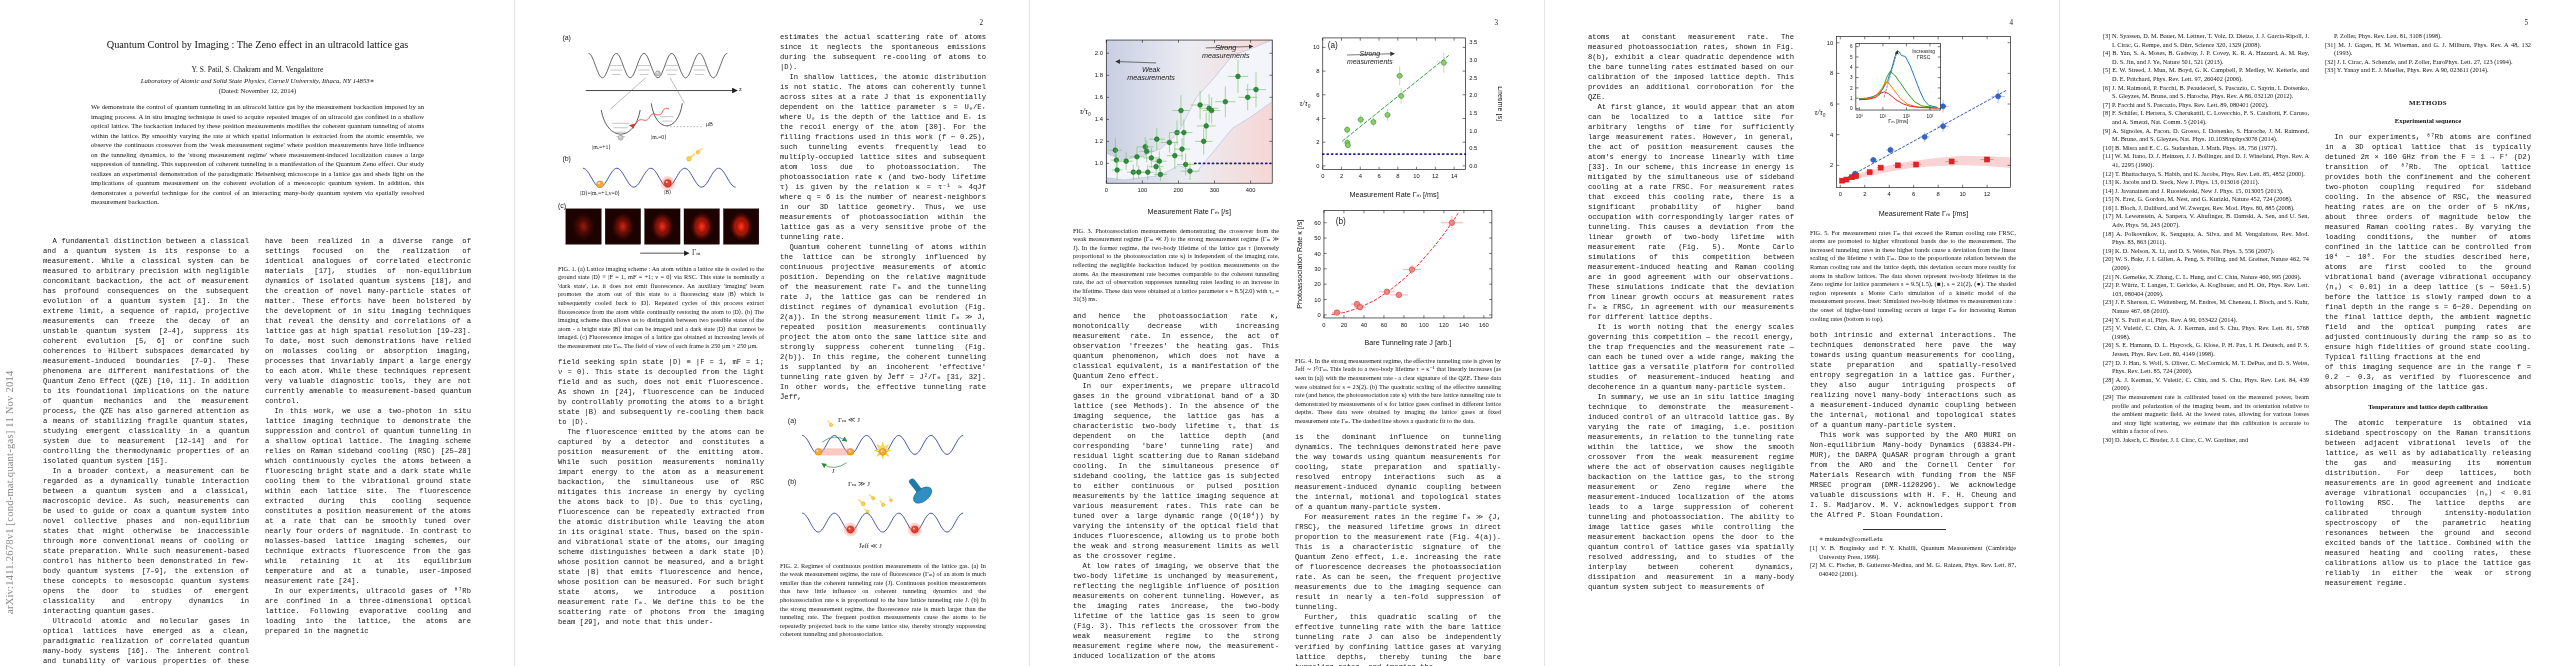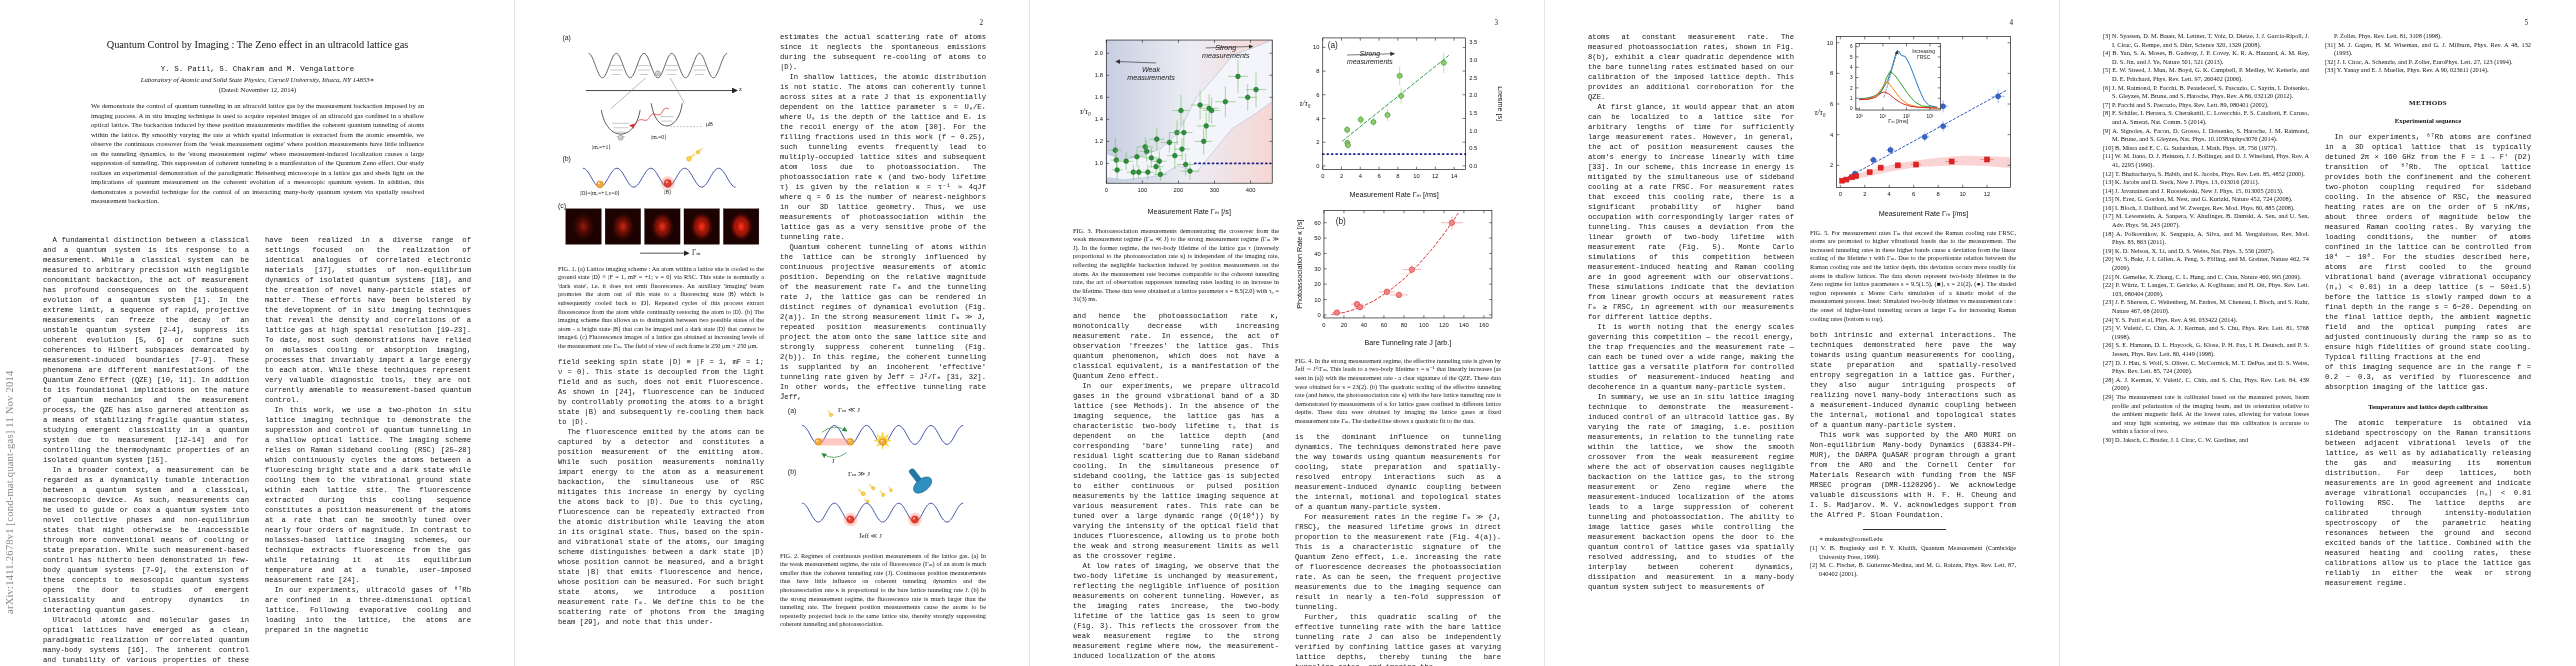--- a/index.html
+++ b/index.html
@@ -14,21 +14,21 @@
   .para{font-size:7.2px;line-height:10px;text-align:justify;text-indent:9.4px;margin:0;font-family:Liberation Mono, monospace;}
   .para.noind{text-indent:0;}
   .caption{font-size:6.3px;line-height:8.6px;text-align:justify;margin:5.6px 0 6.7px 0;}
   .ref{font-size:6.3px;line-height:8.6px;text-align:justify;padding-left:9px;text-indent:-9px;margin:0;}
   .ref.cont{padding-left:9px;text-indent:0;}
   .fig{position:relative;margin:0 0 2.2px 0;}
   .chart{position:relative;}
   .arxiv-side{position:absolute;top:614px;left:4.4px;transform:rotate(-90deg);transform-origin:0 0;
               white-space:nowrap;font-size:10.6px;color:#8a8a8a;letter-spacing:0.2px;}
   .title{margin:39px auto 13px auto;text-align:center;font-size:10.3px;line-height:1.25;width:389px;}
-  .authors{text-align:center;font-size:7.5px;margin-top:9.4px;font-family:Liberation Mono, monospace;}
+  .authors{text-align:center;font-size:7.5px;margin-top:9.4px;}
   .affil{text-align:center;font-style:italic;font-size:6.8px;margin-top:2.8px;}
   .dated{text-align:center;font-size:6.7px;margin-top:2.2px;}
   .abstract{margin:8.3px auto 0 auto;width:333px;font-size:6.7px;line-height:9.5px;text-align:justify;}
   .p1cols{margin-top:29px;}
   .topcols{padding-top:32px;}
   .methods-h{text-align:center;font-weight:bold;font-size:7px;letter-spacing:0.3px;margin:24px 0 0 0;}
   .methods-sub{text-align:center;font-weight:bold;font-size:6.7px;margin:10px 0 7.8px 0;}
   .footrule{width:83px;border-top:0.6px solid #333;margin:9px 0 5.6px 53px;}
   .figlabel{position:absolute;font-family:"Liberation Sans","DejaVu Sans",sans-serif;font-size:7px;color:#222;}
   .figlabel.serif{font-family:"Liberation Serif","DejaVu Serif",serif;font-size:6.4px;}
@@ -169,21 +169,21 @@
               <p class="para noind">field seeking spin state |D⟩ ≡ |F = 1, mF = 1; ν = 0⟩. This state is decoupled from the light field and as such, does not emit fluorescence. As shown in [24], fluorescence can be induced by controllably promoting the atoms to a bright state |B⟩ and subsequently re-cooling them back to |D⟩.</p>
               <p class="para">The fluorescence emitted by the atoms can be captured by a detector and constitutes a position measurement of the emitting atom. While such position measurements nominally impart energy to the atom as a measurement backaction, the simultaneous use of RSC mitigates this increase in energy by cycling the atoms back to |D⟩. Due to this cycling, fluorescence can be repeatedly extracted from the atomic distribution while leaving the atom in its original state. Thus, based on the spin- and vibrational state of the atoms, our imaging scheme distinguishes between a dark state |D⟩ whose position cannot be measured, and a bright state |B⟩ that emits fluorescence and hence, whose position can be measured. For such bright state atoms, we introduce a position measurement rate Γₘ. We define this to be the scattering rate of photons from the imaging beam [29], and note that this under-</p>
             </div>
         </div>
         <div class="col">
           <div>
               <p class="para noind">estimates the actual scattering rate of atoms since it neglects the spontaneous emissions during the subsequent re-cooling of atoms to |D⟩.</p>
               <p class="para">In shallow lattices, the atomic distribution is not static. The atoms can coherently tunnel across sites at a rate J that is exponentially dependent on the lattice parameter s = U₀/Eᵣ where U₀ is the depth of the lattice and Eᵣ is the recoil energy of the atom [30]. For the filling fractions used in this work (f ∼ 0.25), such tunneling events frequently lead to multiply-occupied lattice sites and subsequent atom loss due to photoassociation. The photoassociation rate κ (and two-body lifetime τ) is given by the relation κ = τ⁻¹ ≈ 4qJf where q = 6 is the number of nearest-neighbors in our 3D lattice geometry. Thus, we use measurements of photoassociation within the lattice gas as a very sensitive probe of the tunneling rate.</p>
               <p class="para">Quantum coherent tunneling of atoms within the lattice can be strongly influenced by continuous projective measurements of atomic position. Depending on the relative magnitude of the measurement rate Γₘ and the tunneling rate J, the lattice gas can be rendered in distinct regimes of dynamical evolution (Fig. 2(a)). In the strong measurement limit Γₘ ≫ J, repeated position measurements continually project the atom onto the same lattice site and strongly suppress coherent tunneling (Fig. 2(b)). In this regime, the coherent tunneling is supplanted by an incoherent 'effective' tunneling rate given by J̃eff = J²/Γₘ [31, 32]. In other words, the effective tunneling rate J̃eff,</p>
             </div>
-          <div class="fig" id="fig2" style="width:207px;height:140px;margin-top:4px;"><svg viewBox="0 0 373 252" width="207" height="140">
+          <div class="fig" id="fig2" style="width:207px;height:140px;margin-top:14px;"><svg viewBox="0 0 373 252" width="207" height="140">
                 <defs>
                   <marker id="f2-ag" viewBox="0 0 10 10" refX="8" refY="5" markerWidth="7" markerHeight="7" orient="auto-start-reverse">
                     <path d="M0,0L10,5L0,10z" fill="#2e8b3b"></path>
                   </marker>
                 </defs>
                 <line x1="86.70348994470189" y1="8.72353236562369" x2="92" y2="16" stroke="#f2b705" stroke-width="2.7" opacity="0.5" stroke-linecap="round"></line>
                 <circle cx="92" cy="16" r="3" fill="#ffd34d" stroke="#db9b00" stroke-width="0.8"></circle>
                 <polyline points="40.0,35.0 42.1,35.4 44.1,36.7 46.2,38.7 48.3,41.4 50.4,44.6 52.4,48.2 54.5,52.0 56.6,55.8 58.6,59.4 60.7,62.6 62.8,65.3 64.9,67.3 66.9,68.6 69.0,69.0 71.1,68.6 73.1,67.3 75.2,65.3 77.3,62.6 79.4,59.4 81.4,55.8 83.5,52.0 85.6,48.2 87.6,44.6 89.7,41.4 91.8,38.7 93.9,36.7 95.9,35.4 98.0,35.0 100.1,35.4 102.1,36.7 104.2,38.7 106.3,41.4 108.4,44.6 110.4,48.2 112.5,52.0 114.6,55.8 116.6,59.4 118.7,62.6 120.8,65.3 122.9,67.3 124.9,68.6 127.0,69.0 129.1,68.6 131.1,67.3 133.2,65.3 135.3,62.6 137.4,59.4 139.4,55.8 141.5,52.0 143.6,48.2 145.6,44.6 147.7,41.4 149.8,38.7 151.9,36.7 153.9,35.4 156.0,35.0 158.1,35.4 160.1,36.7 162.2,38.7 164.3,41.4 166.4,44.6 168.4,48.2 170.5,52.0 172.6,55.8 174.6,59.4 176.7,62.6 178.8,65.3 180.9,67.3 182.9,68.6 185.0,69.0 187.1,68.6 189.1,67.3 191.2,65.3 193.3,62.6 195.4,59.4 197.4,55.8 199.5,52.0 201.6,48.2 203.6,44.6 205.7,41.4 207.8,38.7 209.9,36.7 211.9,35.4 214.0,35.0 216.1,35.4 218.1,36.7 220.2,38.7 222.3,41.4 224.4,44.6 226.4,48.2 228.5,52.0 230.6,55.8 232.6,59.4 234.7,62.6 236.8,65.3 238.9,67.3 240.9,68.6 243.0,69.0 245.1,68.6 247.1,67.3 249.2,65.3 251.3,62.6 253.4,59.4 255.4,55.8 257.5,52.0 259.6,48.2 261.6,44.6 263.7,41.4 265.8,38.7 267.9,36.7 269.9,35.4 272.0,35.0 274.1,35.4 276.1,36.7 278.2,38.7 280.3,41.4 282.4,44.6 284.4,48.2 286.5,52.0 288.6,55.8 290.6,59.4 292.7,62.6 294.8,65.3 296.9,67.3 298.9,68.6 301.0,69.0 303.1,68.6 305.1,67.3 307.2,65.3 309.3,62.6 311.4,59.4 313.4,55.8 315.5,52.0 317.6,48.2 319.6,44.6 321.7,41.4 323.8,38.7 325.9,36.7 327.9,35.4 330.0,35.0" fill="none" stroke="#2a3f9e" stroke-width="1.6" stroke-linejoin="round"></polyline>
                 <rect x="69" y="58" width="58" height="13" rx="6" fill="#ff9484" opacity="0.5"></rect>
                 <circle cx="69" cy="64.5" r="6" fill="#f6a93b" stroke="#c97f10" stroke-width="1"></circle>
@@ -378,21 +378,21 @@
                 <text x="54" y="41.59538461538466" text-anchor="end" font-size="10.5" font-family="&quot;Liberation Sans&quot;,&quot;DejaVu Sans&quot;,sans-serif" fill="#111">2.0</text>
                 <text x="209.5" y="328" text-anchor="middle" font-size="13" font-family="&quot;Liberation Sans&quot;,&quot;DejaVu Sans&quot;,sans-serif" fill="#111">Measurement Rate Γₘ [/s]</text>
                 <text x="22" y="148" text-anchor="middle" font-size="15" font-family="&quot;Liberation Serif&quot;,&quot;DejaVu Serif&quot;,serif" font-style="italic" fill="#111">τ/τ₀</text>
                 <text x="140.73000000000002" y="70.75999999999999" text-anchor="middle" font-size="13" font-family="&quot;Liberation Sans&quot;,&quot;DejaVu Sans&quot;,sans-serif" fill="#222" font-style="italic"><tspan x="140.73000000000002" dy="0">Weak</tspan><tspan x="140.73000000000002" dy="14.95">measurements</tspan></text>
                 <text x="275.28" y="32.06" text-anchor="middle" font-size="13" font-family="&quot;Liberation Sans&quot;,&quot;DejaVu Sans&quot;,sans-serif" fill="#222" font-style="italic"><tspan x="275.28" dy="0">Strong</tspan><tspan x="275.28" dy="14.95">measurements</tspan></text>
                 <line x1="149.7" y1="55.28" x2="77.94" y2="52.699999999999996" stroke="#333" stroke-width="1.2" marker-end="url(#fig3-ah)"></line>
                 <line x1="239.4" y1="28.189999999999998" x2="323.12" y2="25.61" stroke="#333" stroke-width="1.2" marker-end="url(#fig3-ah)"></line>
               </svg></div>
           <div class="caption">FIG. 3. Photoassociation measurements demonstrating the crossover from the weak measurement regime (Γₘ ≪ J) to the strong measurement regime (Γₘ ≫ J). In the former regime, the two-body lifetime of the lattice gas τ (inversely proportional to the photoassociation rate κ) is independent of the imaging rate, reflecting the negligible backaction induced by position measurements on the atoms. As the measurement rate becomes comparable to the coherent tunneling rate, the act of observation suppresses tunneling rates leading to an increase in the lifetime. These data were obtained at a lattice parameter s = 8.5(2.0) with τ₀ = 31(3) ms.</div>
           <div>
-              <p class="para noind">and hence the photoassociation rate κ, monotonically decrease with increasing measurement rate. In essence, the act of observation 'freezes' the lattice gas. This quantum phenomenon, which does not have a classical equivalent, is a manifestation of the Quantum Zeno effect.</p>
+              <p class="para noind">and hence the photoassociation rate κ, monotonically decrease with increasing measurement rate. In essence, the act of observation 'freezes' the heating gas. This quantum phenomenon, which does not have a classical equivalent, is a manifestation of the Quantum Zeno effect.</p>
               <p class="para">In our experiments, we prepare ultracold gases in the ground vibrational band of a 3D lattice (see Methods). In the absence of the imaging sequence, the lattice gas has a characteristic two-body lifetime τ₀ that is dependent on the lattice depth (and corresponding 'bare' tunneling rate) and residual light scattering due to Raman sideband cooling. In the simultaneous presence of sideband cooling, the lattice gas is subjected to either continuous or pulsed position measurements by the lattice imaging sequence at various measurement rates. This rate can be tuned over a large dynamic range (O(10⁴)) by varying the intensity of the optical field that induces fluorescence, allowing us to probe both the weak and strong measurement limits as well as the crossover regime.</p>
               <p class="para">At low rates of imaging, we observe that the two-body lifetime is unchanged by measurement, reflecting the negligible influence of position measurements on coherent tunneling. However, as the imaging rates increase, the two-body lifetime of the lattice gas is seen to grow (Fig. 3). This reflects the crossover from the weak measurement regime to the strong measurement regime where now, the measurement-induced localization of the atoms</p>
             </div>
         </div>
         <div class="col">
           <div class="fig chart"><svg viewBox="0 0 373 305" width="207" height="170">
                 <defs>
                   <marker id="fig4a-ah" viewBox="0 0 10 10" refX="8" refY="5" markerWidth="7" markerHeight="7" orient="auto-start-reverse">
                     <path d="M0,0L10,5L0,10z" fill="#333"></path>
                   </marker>

